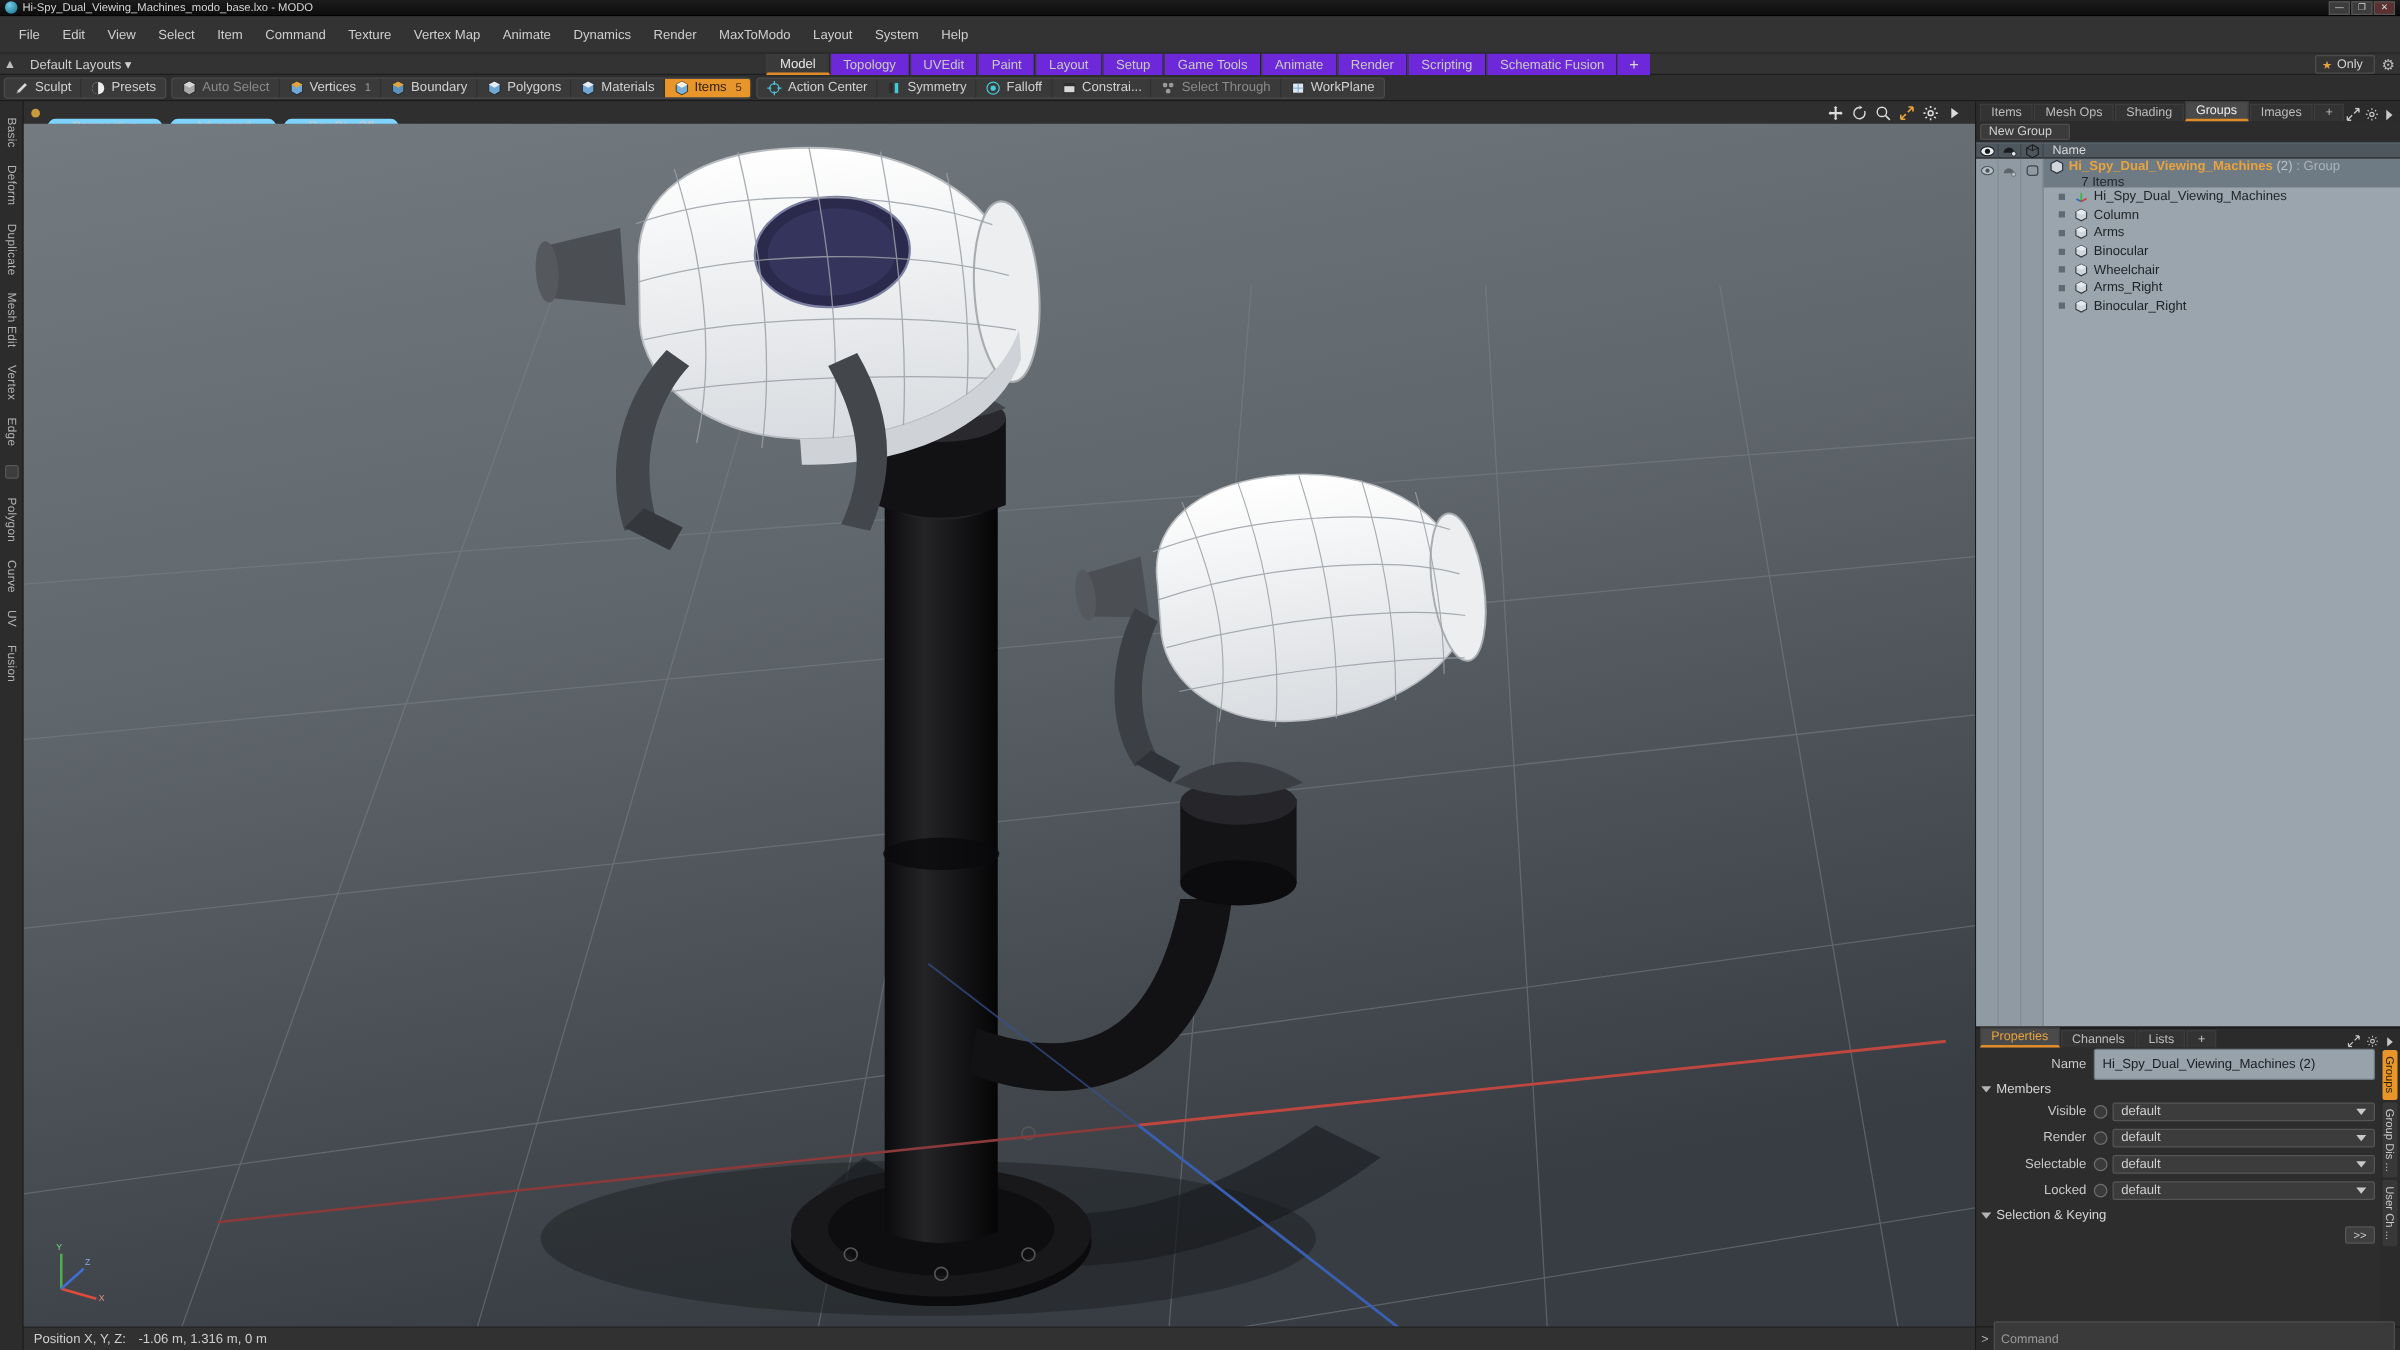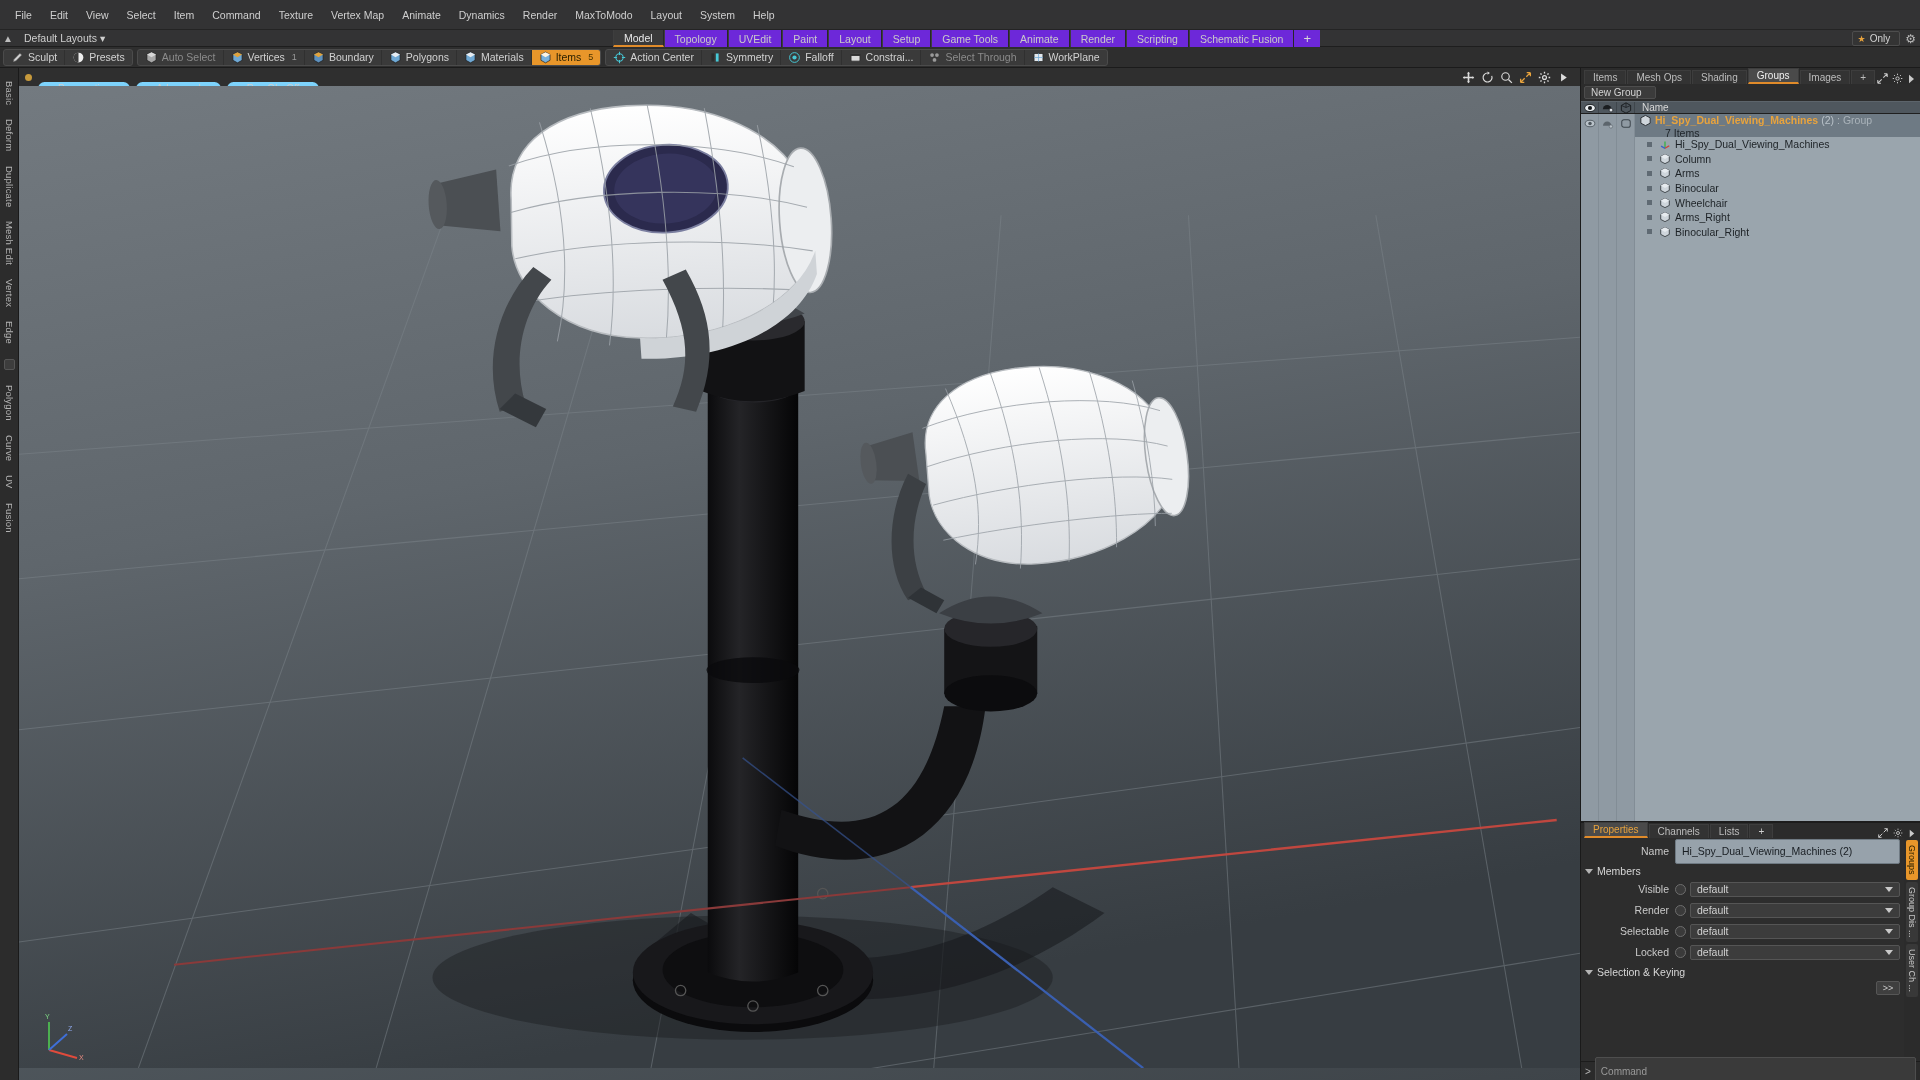--- a/index.html
+++ b/index.html
@@ -166,20 +166,29 @@
     padding:0 4px; flex:none; border-top:1px solid #1c1c1c;}
   .cmd-gt{ font-size:10px; color:#b4b4b4; }
   .cmdinput{ flex:1; height:29px; background:#3a3a3a; border:1px solid #4e4e4e;
     border-radius:2px; font-size:10px; color:#9a9a9a; display:flex; align-items:center; padding:0 5px;}
 </style>
 </head>
 <body>
 
 <div class="app">
 
+  <div class="titlebar">
+    <div class="tb-ico"></div>
+    <div class="tb-title">Hi-Spy_Dual_Viewing_Machines_modo_base.lxo - MODO</div>
+    <div class="tb-btns">
+      <div class="tb-btn">—</div>
+      <div class="tb-btn">❐</div>
+      <div class="tb-btn close">✕</div>
+    </div>
+  </div>
 
   <div class="menubar" id="menubar">
       <div class="menu-item">File</div>
       <div class="menu-item">Edit</div>
       <div class="menu-item">View</div>
       <div class="menu-item">Select</div>
       <div class="menu-item">Item</div>
       <div class="menu-item">Command</div>
       <div class="menu-item">Texture</div>
       <div class="menu-item">Vertex Map</div>
@@ -498,20 +507,24 @@
           <path d="M12 40 L12 12" stroke="#4caf50" stroke-width="2"></path>
           <path d="M12 40 L40 48" stroke="#e04b3c" stroke-width="2"></path>
           <path d="M12 40 L30 24" stroke="#3f6fd8" stroke-width="2"></path>
           <text x="8" y="9" fill="#7fdc86" font-size="7" font-family="Liberation Sans">Y</text>
           <text x="42" y="50" fill="#e88b80" font-size="7" font-family="Liberation Sans">X</text>
           <text x="31" y="21" fill="#8fa9ee" font-size="7" font-family="Liberation Sans">Z</text>
         </svg>
 
       </div>
 
+      <div class="statusbar">
+        <span class="lbl">Position X, Y, Z:</span>
+        <span>-1.06 m, 1.316 m, 0 m</span>
+      </div>
     </div>
 
     <div class="right">
       <div class="rtabs" id="rtabs">
           <div class="rtab">Items</div>
           <div class="rtab">Mesh Ops</div>
           <div class="rtab">Shading</div>
           <div class="rtab active">Groups</div>
           <div class="rtab">Images</div>
           <div class="rtab">+</div>

